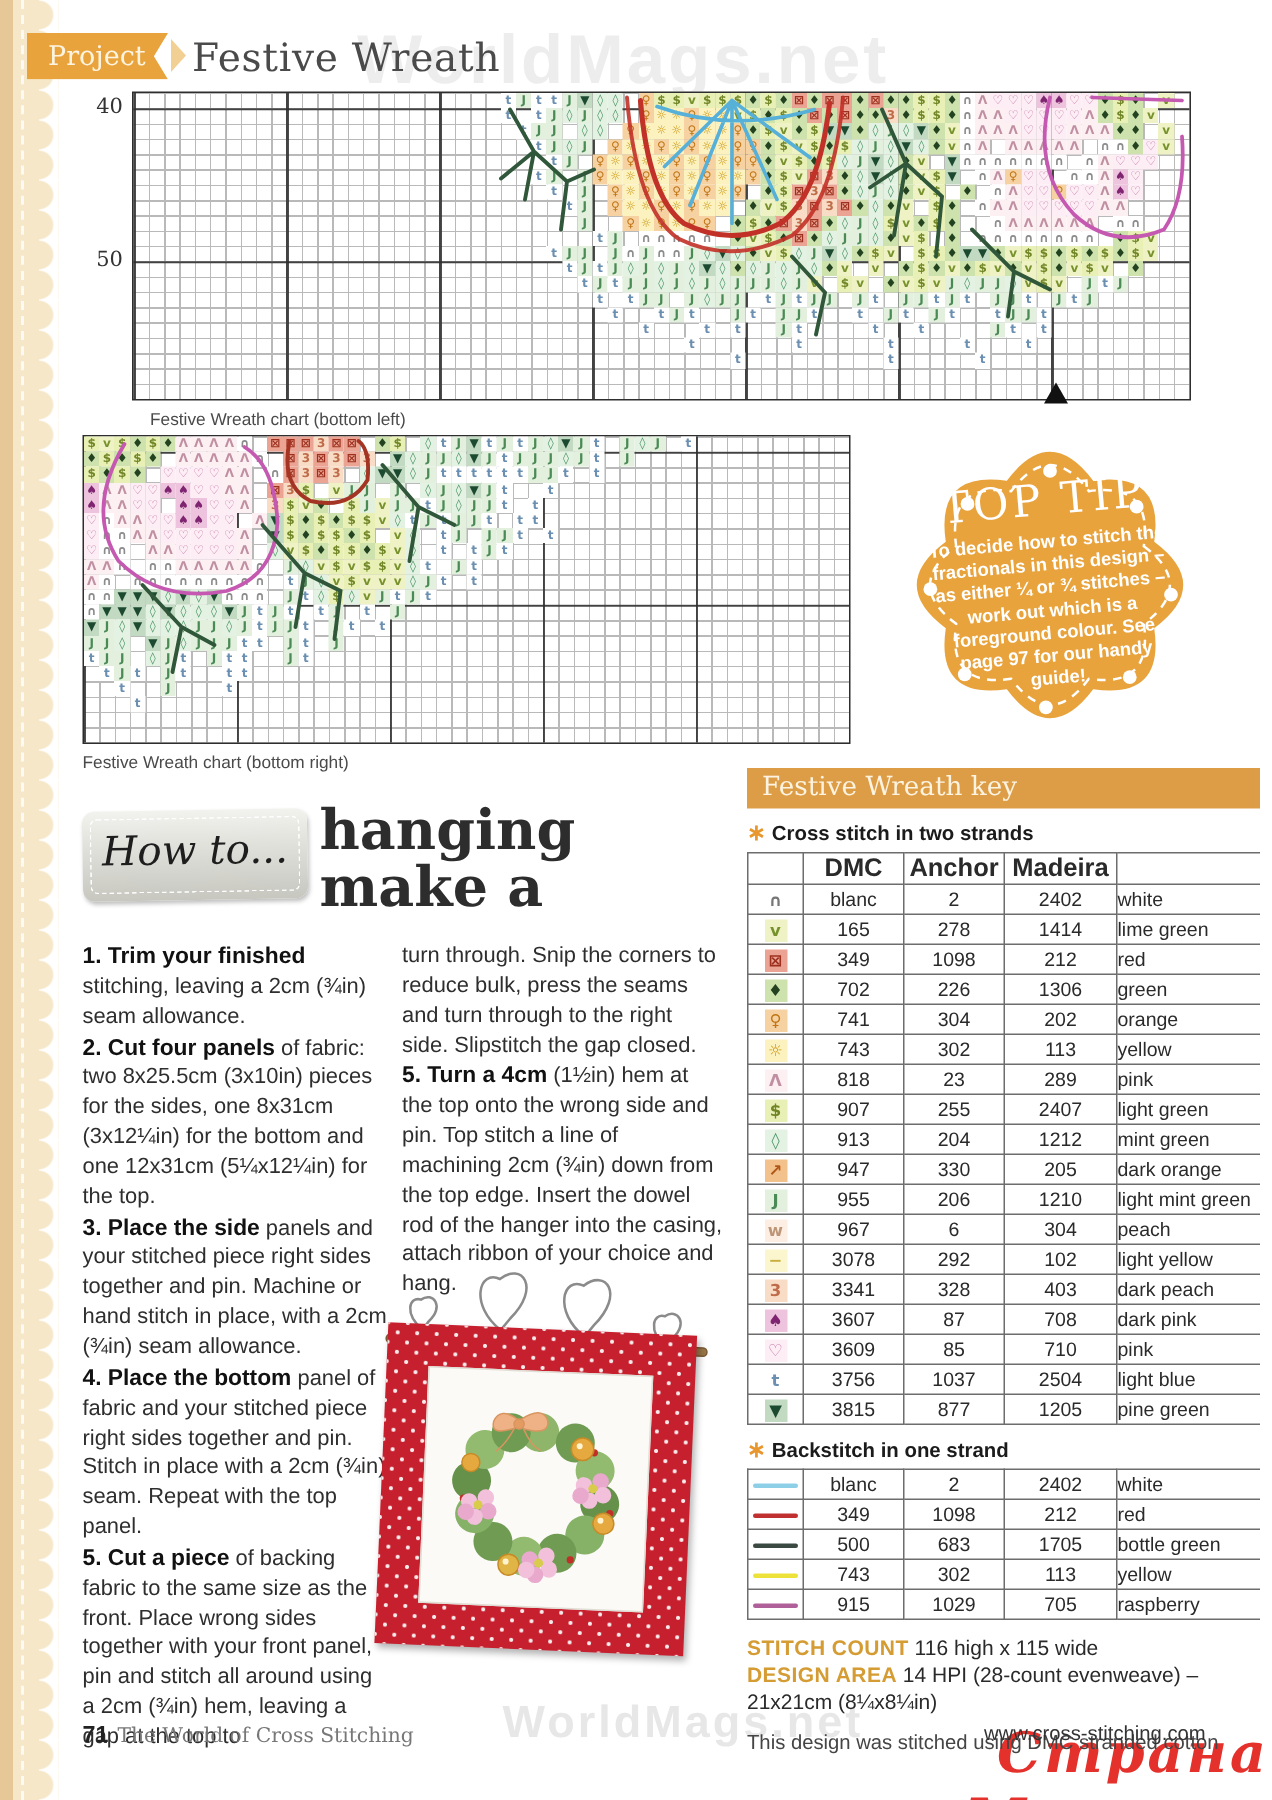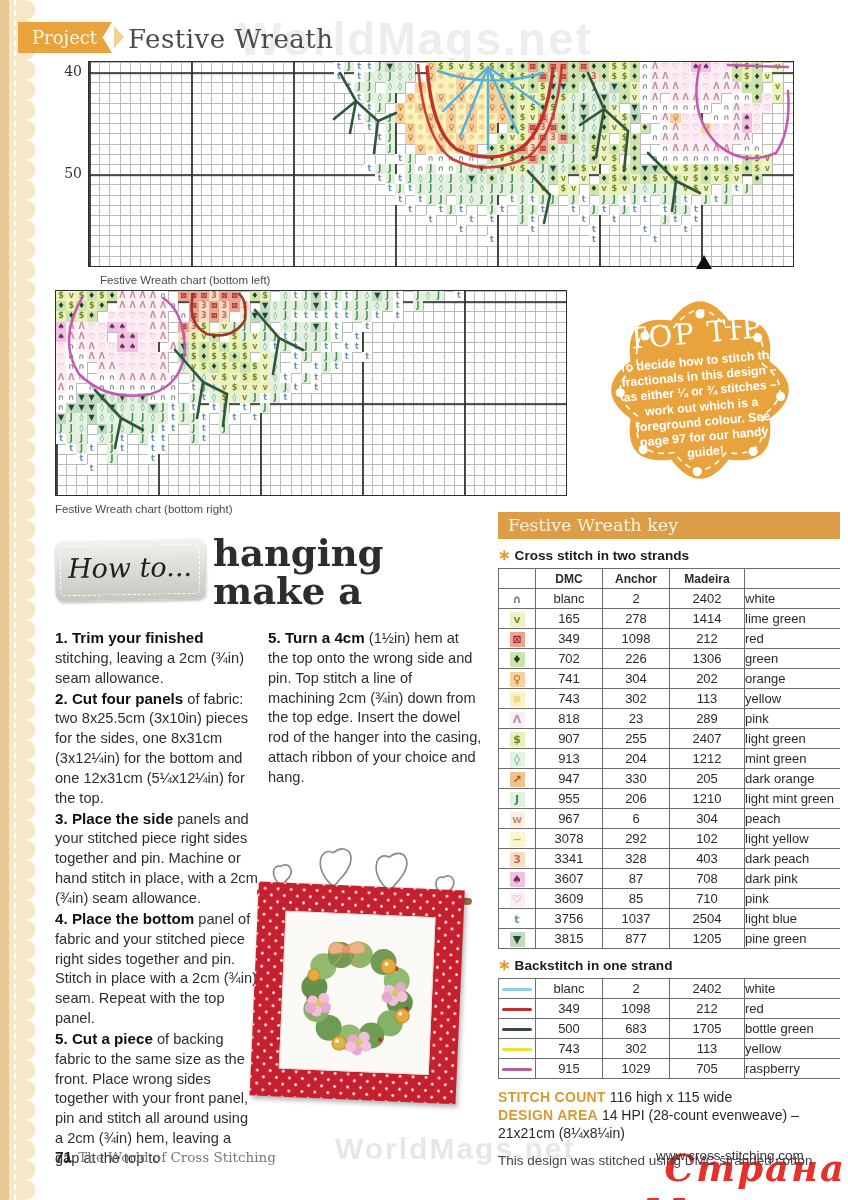--- a/index.html
+++ b/index.html
@@ -85,21 +85,21 @@
   .key-header{background:#dd9d47;color:#fcf3e0;font-family:"DejaVu Serif",serif;
     font-size:17.5px;height:27px;line-height:27px;padding-left:10px;}
   .key-subhead{margin-top:7px;font-size:13.6px;font-weight:bold;color:#1b1b1b;}
   .key-subhead .star{color:#e8972e;font-size:15px;margin-right:4px;}
   table.keytab{border-collapse:collapse;width:100%;margin-top:4px;font-size:13px;color:#2a2a2a;}
   table.keytab td,table.keytab th{height:19px;padding:0;border-top:1px solid #6d6d6d;border-bottom:1px solid #6d6d6d;}
   td.sym,th.sym{width:36px;text-align:center;border-left:1px solid #6d6d6d;border-right:1px solid #6d6d6d;}
   td.num,th.num{width:66px;text-align:center;border-right:1px solid #6d6d6d;}
   td.num2,th.num2{width:74px;text-align:center;border-right:1px solid #6d6d6d;}
   td.nm,th.nm{text-align:left;padding-left:9px;border-right:none;}
-  th{font-size:12px;}
+  th{font-size:17px;}
   .symchip{display:inline-block;width:15px;height:15px;line-height:15px;font-size:11px;
     font-family:"DejaVu Sans",sans-serif;font-weight:bold;text-align:center;vertical-align:middle;}
   .lineswatch{display:inline-block;width:30px;height:2.6px;border-radius:2px;vertical-align:middle;}
   .key-counts{margin-top:9px;font-size:14px;line-height:1.3;color:#2a2a2a;}
   .key-counts .lab{color:#d49c33;font-weight:bold;letter-spacing:.3px;}
   .key-note{margin-top:10px;font-size:13.5px;color:#454545;}
   
   .footer-left{position:absolute;left:55px;top:1148px;font-size:13.5px;color:#777;
     font-family:"DejaVu Serif",serif;}
   .footer-left b{font-family:"Liberation Sans",sans-serif;font-size:15.5px;color:#222;margin-right:6px;}
@@ -1080,20 +1080,21 @@
   <div>make a</div>
 </div>
 <div class="col" id="col1">
     <p><b>1. Trim your finished</b><span> stitching, leaving a 2cm (¾in) seam allowance.</span></p>
     <p><b>2. Cut four panels</b><span> of fabric: two 8x25.5cm (3x10in) pieces for the sides, one 8x31cm (3x12¼in) for the bottom and one 12x31cm (5¼x12¼in) for the top.</span></p>
     <p><b>3. Place the side</b><span> panels and your stitched piece right sides together and pin. Machine or hand stitch in place, with a 2cm (¾in) seam allowance.</span></p>
     <p><b>4. Place the bottom</b><span> panel of fabric and your stitched piece right sides together and pin. Stitch in place with a 2cm (¾in) seam. Repeat with the top panel.</span></p>
     <p><b>5. Cut a piece</b><span> of backing fabric to the same size as the front. Place wrong sides together with your front panel, pin and stitch all around using a 2cm (¾in) hem, leaving a gap at the top to</span></p>
   </div>
 <div class="col" id="col2">
+    <p><span>turn through. Snip the corners to reduce bulk, press the seams and turn through to the right side. Slipstitch the gap closed.</span></p>
     <p><b>5. Turn a 4cm</b><span> (1½in) hem at the top onto the wrong side and pin. Top stitch a line of machining 2cm (¾in) down from the top edge. Insert the dowel rod of the hanger into the casing, attach ribbon of your choice and hang.</span></p>
   </div>
 
 <div class="photo">
   <svg width="222" height="64" style="position:absolute;left:0;top:0;">
     <g fill="none" stroke="#8b8b8b" stroke-width="1.7">
       <path d="M28,48 C15,38 18,26 26,28 C34,22 42,32 32,42 Z M28,48 L28,54"></path>
       <path d="M80,46 C58,30 64,6 78,12 C92,0 106,16 86,38 Z M82,44 L82,54"></path>
       <path d="M136,48 C114,32 120,8 134,14 C148,2 162,18 142,40 Z M138,46 L138,54"></path>
       <path d="M190,52 C178,42 181,30 189,32 C197,26 205,36 195,46 Z M192,50 L192,56"></path>

